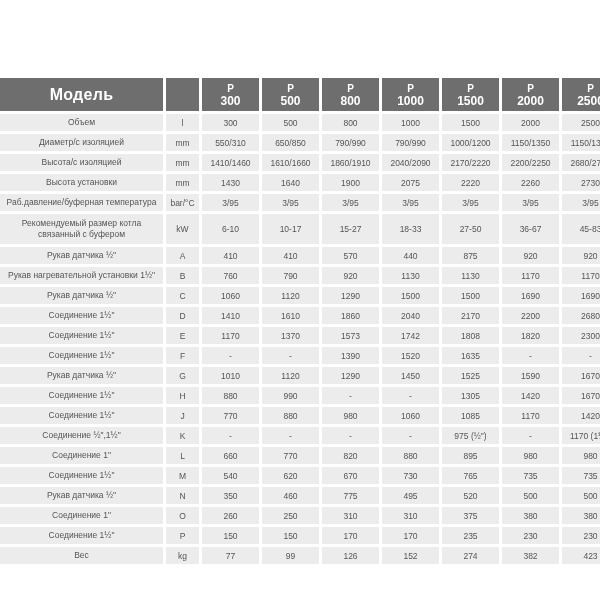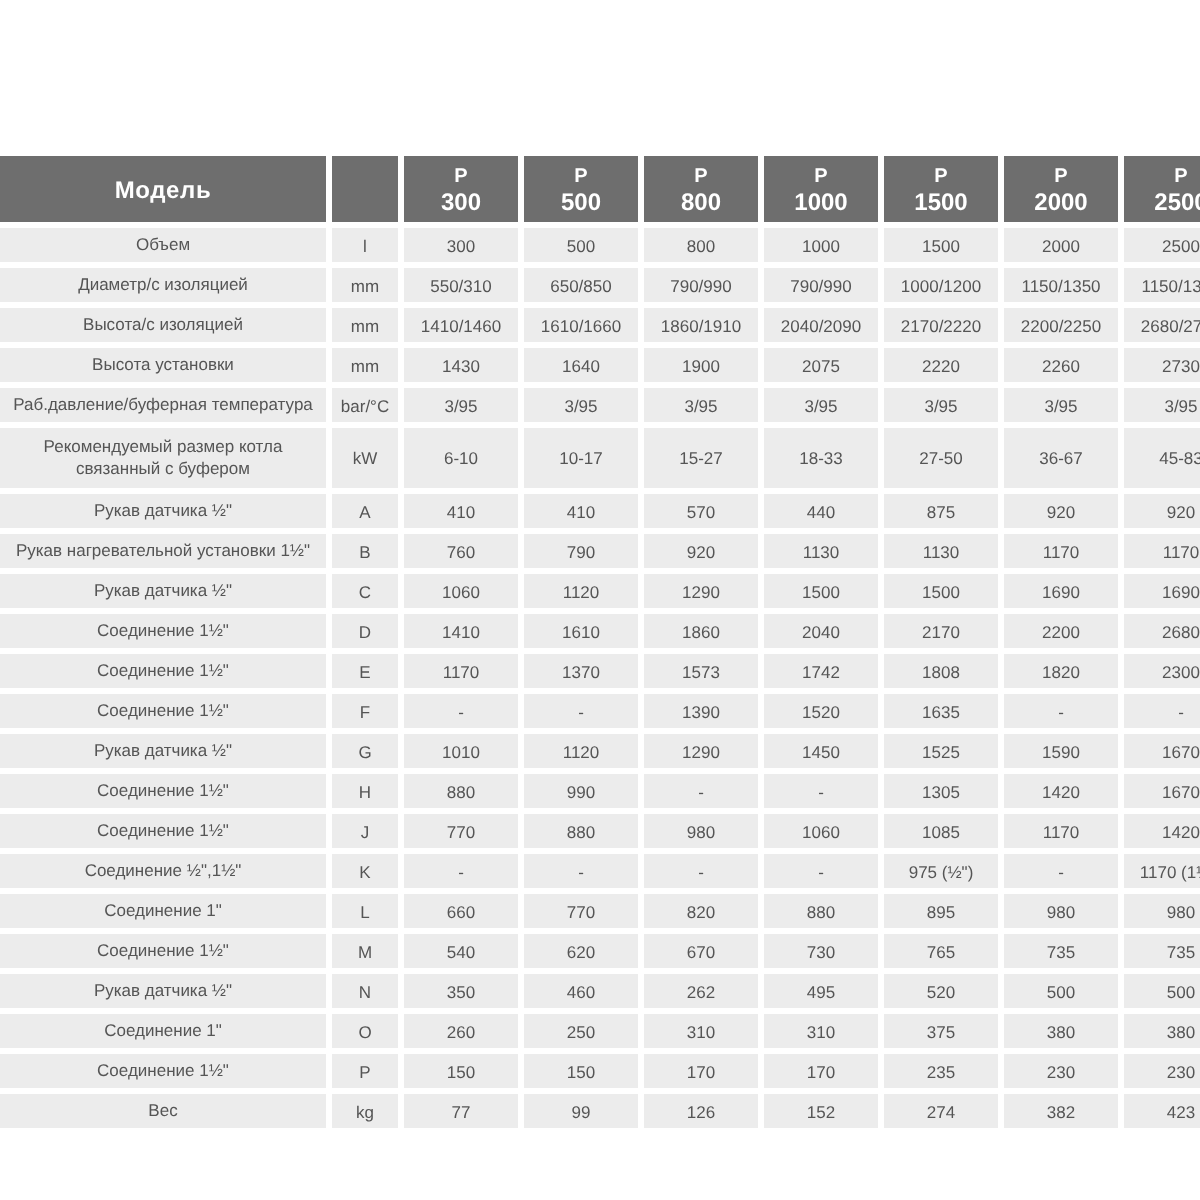--- a/index.html
+++ b/index.html
@@ -2,21 +2,21 @@
 <html><head>
   <meta charset="utf-8">
   <style>
     html, body { margin: 0; padding: 0; background: #ffffff; }
     body { width: 600px; height: 600px; position: relative; overflow: hidden;
       font-family: "Liberation Sans", sans-serif; color: #555555; }
     table.spec { position: absolute; left: 0; top: 75px; width: 600px;
       border-collapse: separate; border-spacing: 3px 3px; margin-left: -3px; table-layout: fixed; }
     table.spec th { background: #6e6e6e; color: #ffffff; font-weight: bold;
       height: 33px; padding: 0; text-align: center; vertical-align: middle; }
-    table.spec th.model { font-size: 12px; letter-spacing: 0.3px; }
+    table.spec th.model { font-size: 16px; letter-spacing: 0.3px; }
     table.spec th.pcol { font-size: 12px; line-height: 13px; }
     table.spec th.pcol .line1 { display: block; font-size: 10px; }
     table.spec td { background: #ececec; font-size: 8.5px; text-align: center;
       vertical-align: middle; height: 15px; padding: 1px 0; color: #555555; white-space: nowrap; }
     table.spec td.label { white-space: normal; line-height: 11px; }
     table.spec tr.tall td { height: 28px; }
     col.c-label { width: 163px; }
     col.c-unit { width: 33px; }
     col.c-val { width: 57px; }
   </style>
@@ -245,21 +245,21 @@
         <td class="val">730</td>
         <td class="val">765</td>
         <td class="val">735</td>
         <td class="val">735</td>
       </tr>
       <tr>
         <td class="label">Рукав датчика ½"</td>
         <td class="unit">N</td>
         <td class="val">350</td>
         <td class="val">460</td>
-        <td class="val">262</td>
+        <td class="val">775</td>
         <td class="val">495</td>
         <td class="val">520</td>
         <td class="val">500</td>
         <td class="val">500</td>
       </tr>
       <tr>
         <td class="label">Соединение 1"</td>
         <td class="unit">O</td>
         <td class="val">260</td>
         <td class="val">250</td>

